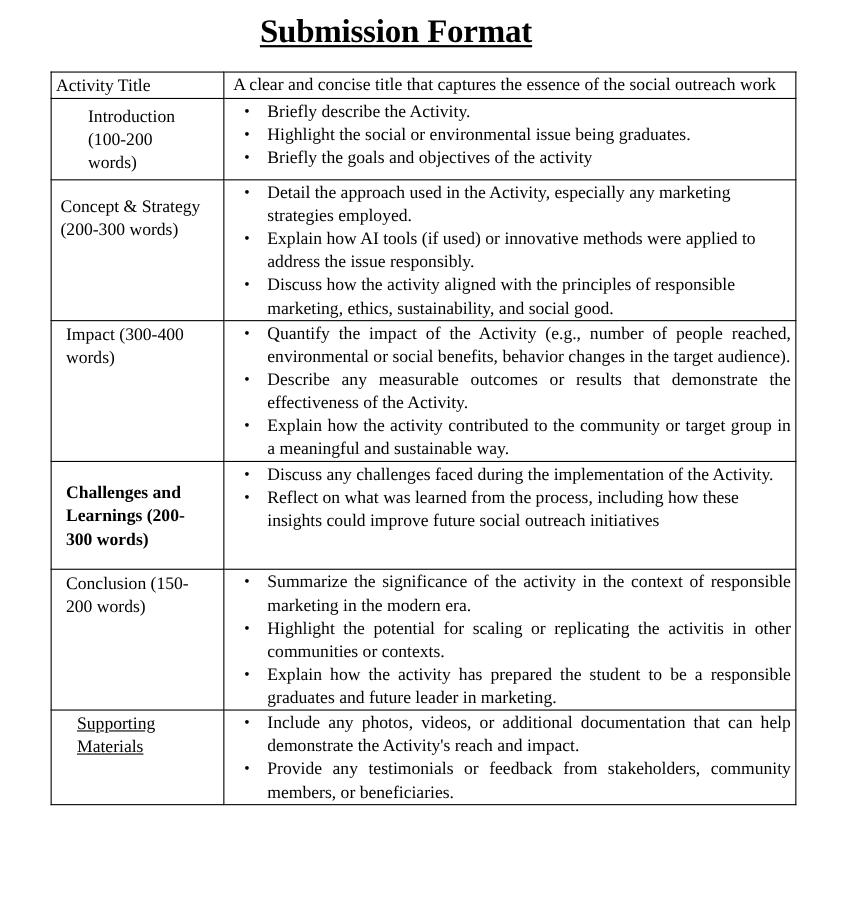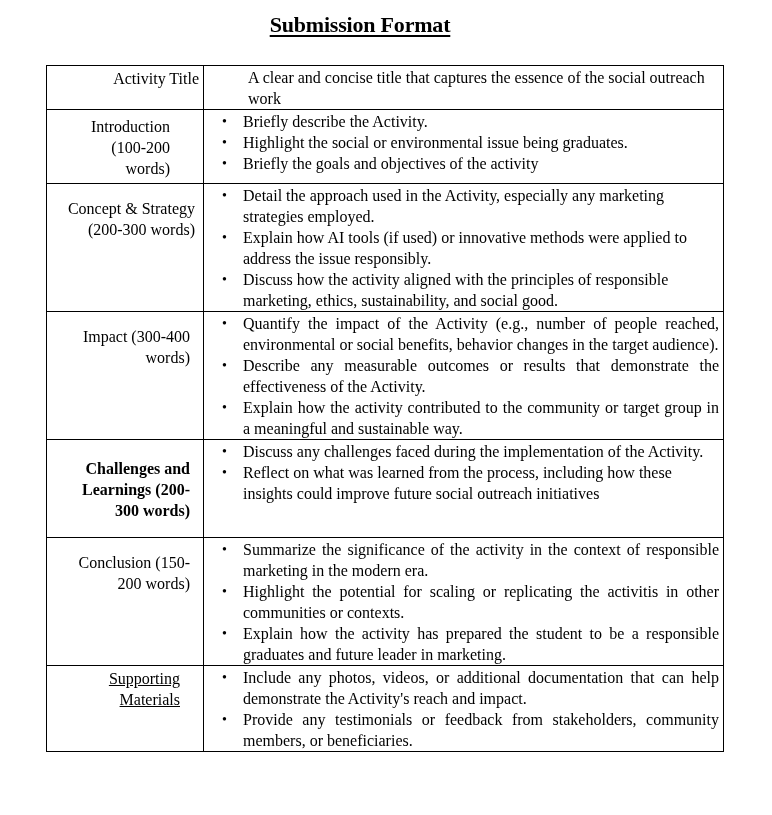--- a/index.html
+++ b/index.html
@@ -14,21 +14,21 @@
       font-family: "Liberation Serif", serif;
       color: #000000;
       overflow: hidden;
     }
     .title {
       position: absolute;
       top: 12px;
       left: 0;
       width: 720px;
       text-align: center;
-      font-size: 22px;
+      font-size: 30px;
       font-weight: bold;
       text-decoration: underline;
       text-decoration-thickness: 2px;
       text-underline-offset: 3px;
       letter-spacing: -0.2px;
     }
     table.fmt {
       position: absolute;
       top: 65px;
       left: 46px;
@@ -38,29 +38,28 @@
       font-size: 16px;
       line-height: 21px;
     }
     table.fmt td {
       border: 1px solid #000000;
       vertical-align: top;
       padding: 0;
     }
     td.label-cell {
       width: 148px;
-      text-align: right;
+      text-align: left;
       padding: 2px 4px 0 4px !important;
     }
     td.desc-cell {
       padding: 1px 4px 0 8px !important;
     }
     .plain-desc {
       padding-left: 0;
-      margin-left: 36px;
     }
     ul.bullets {
       list-style: none;
       margin: 0;
       padding: 0;
     }
     ul.bullets li {
       position: relative;
       padding-left: 31px;
     }
@@ -108,21 +107,21 @@
         <td class="desc-cell">
           <ul class="bullets">
             <li><span class="bullet">•</span><span>Detail the approach used in the Activity, especially any marketing strategies employed.</span></li>
             <li><span class="bullet">•</span><span>Explain how AI tools (if used) or innovative methods were applied to address the issue responsibly.</span></li>
             <li><span class="bullet">•</span><span>Discuss how the activity aligned with the principles of responsible marketing, ethics, sustainability, and social good.</span></li>
           </ul>
         </td>
       </tr>
       <tr>
         <td class="label-cell">
-          <div style="width: 130px; margin: 12px auto;">Impact (300-400 words)</div>
+          <div style="width: 130px; margin: 0px auto;">Impact (300-400 words)</div>
         </td>
         <td class="desc-cell">
           <ul class="bullets">
             <li class="just"><span class="bullet">•</span><span>Quantify the impact of the Activity (e.g., number of people reached, environmental or social benefits, behavior changes in the target audience).</span></li>
             <li class="just"><span class="bullet">•</span><span>Describe any measurable outcomes or results that demonstrate the effectiveness of the Activity.</span></li>
             <li class="just"><span class="bullet">•</span><span>Explain how the activity contributed to the community or target group in a meaningful and sustainable way.</span></li>
           </ul>
         </td>
       </tr>
       <tr>
@@ -131,21 +130,21 @@
         </td>
         <td class="desc-cell">
           <ul class="bullets">
             <li><span class="bullet">•</span><span>Discuss any challenges faced during the implementation of the Activity.</span></li>
             <li><span class="bullet">•</span><span>Reflect on what was learned from the process, including how these insights could improve future social outreach initiatives</span></li>
           </ul>
         </td>
       </tr>
       <tr>
         <td class="label-cell">
-          <div style="width: 130px; margin: 12px auto;">Conclusion (150-200 words)</div>
+          <div style="width: 130px; margin: 0px auto;">Conclusion (150-200 words)</div>
         </td>
         <td class="desc-cell">
           <ul class="bullets">
             <li class="just"><span class="bullet">•</span><span>Summarize the significance of the activity in the context of responsible marketing in the modern era.</span></li>
             <li class="just"><span class="bullet">•</span><span>Highlight the potential for scaling or replicating the activitis in other communities or contexts.</span></li>
             <li class="just"><span class="bullet">•</span><span>Explain how the activity has prepared the student to be a responsible graduates and future leader in marketing.</span></li>
           </ul>
         </td>
       </tr>
       <tr>

